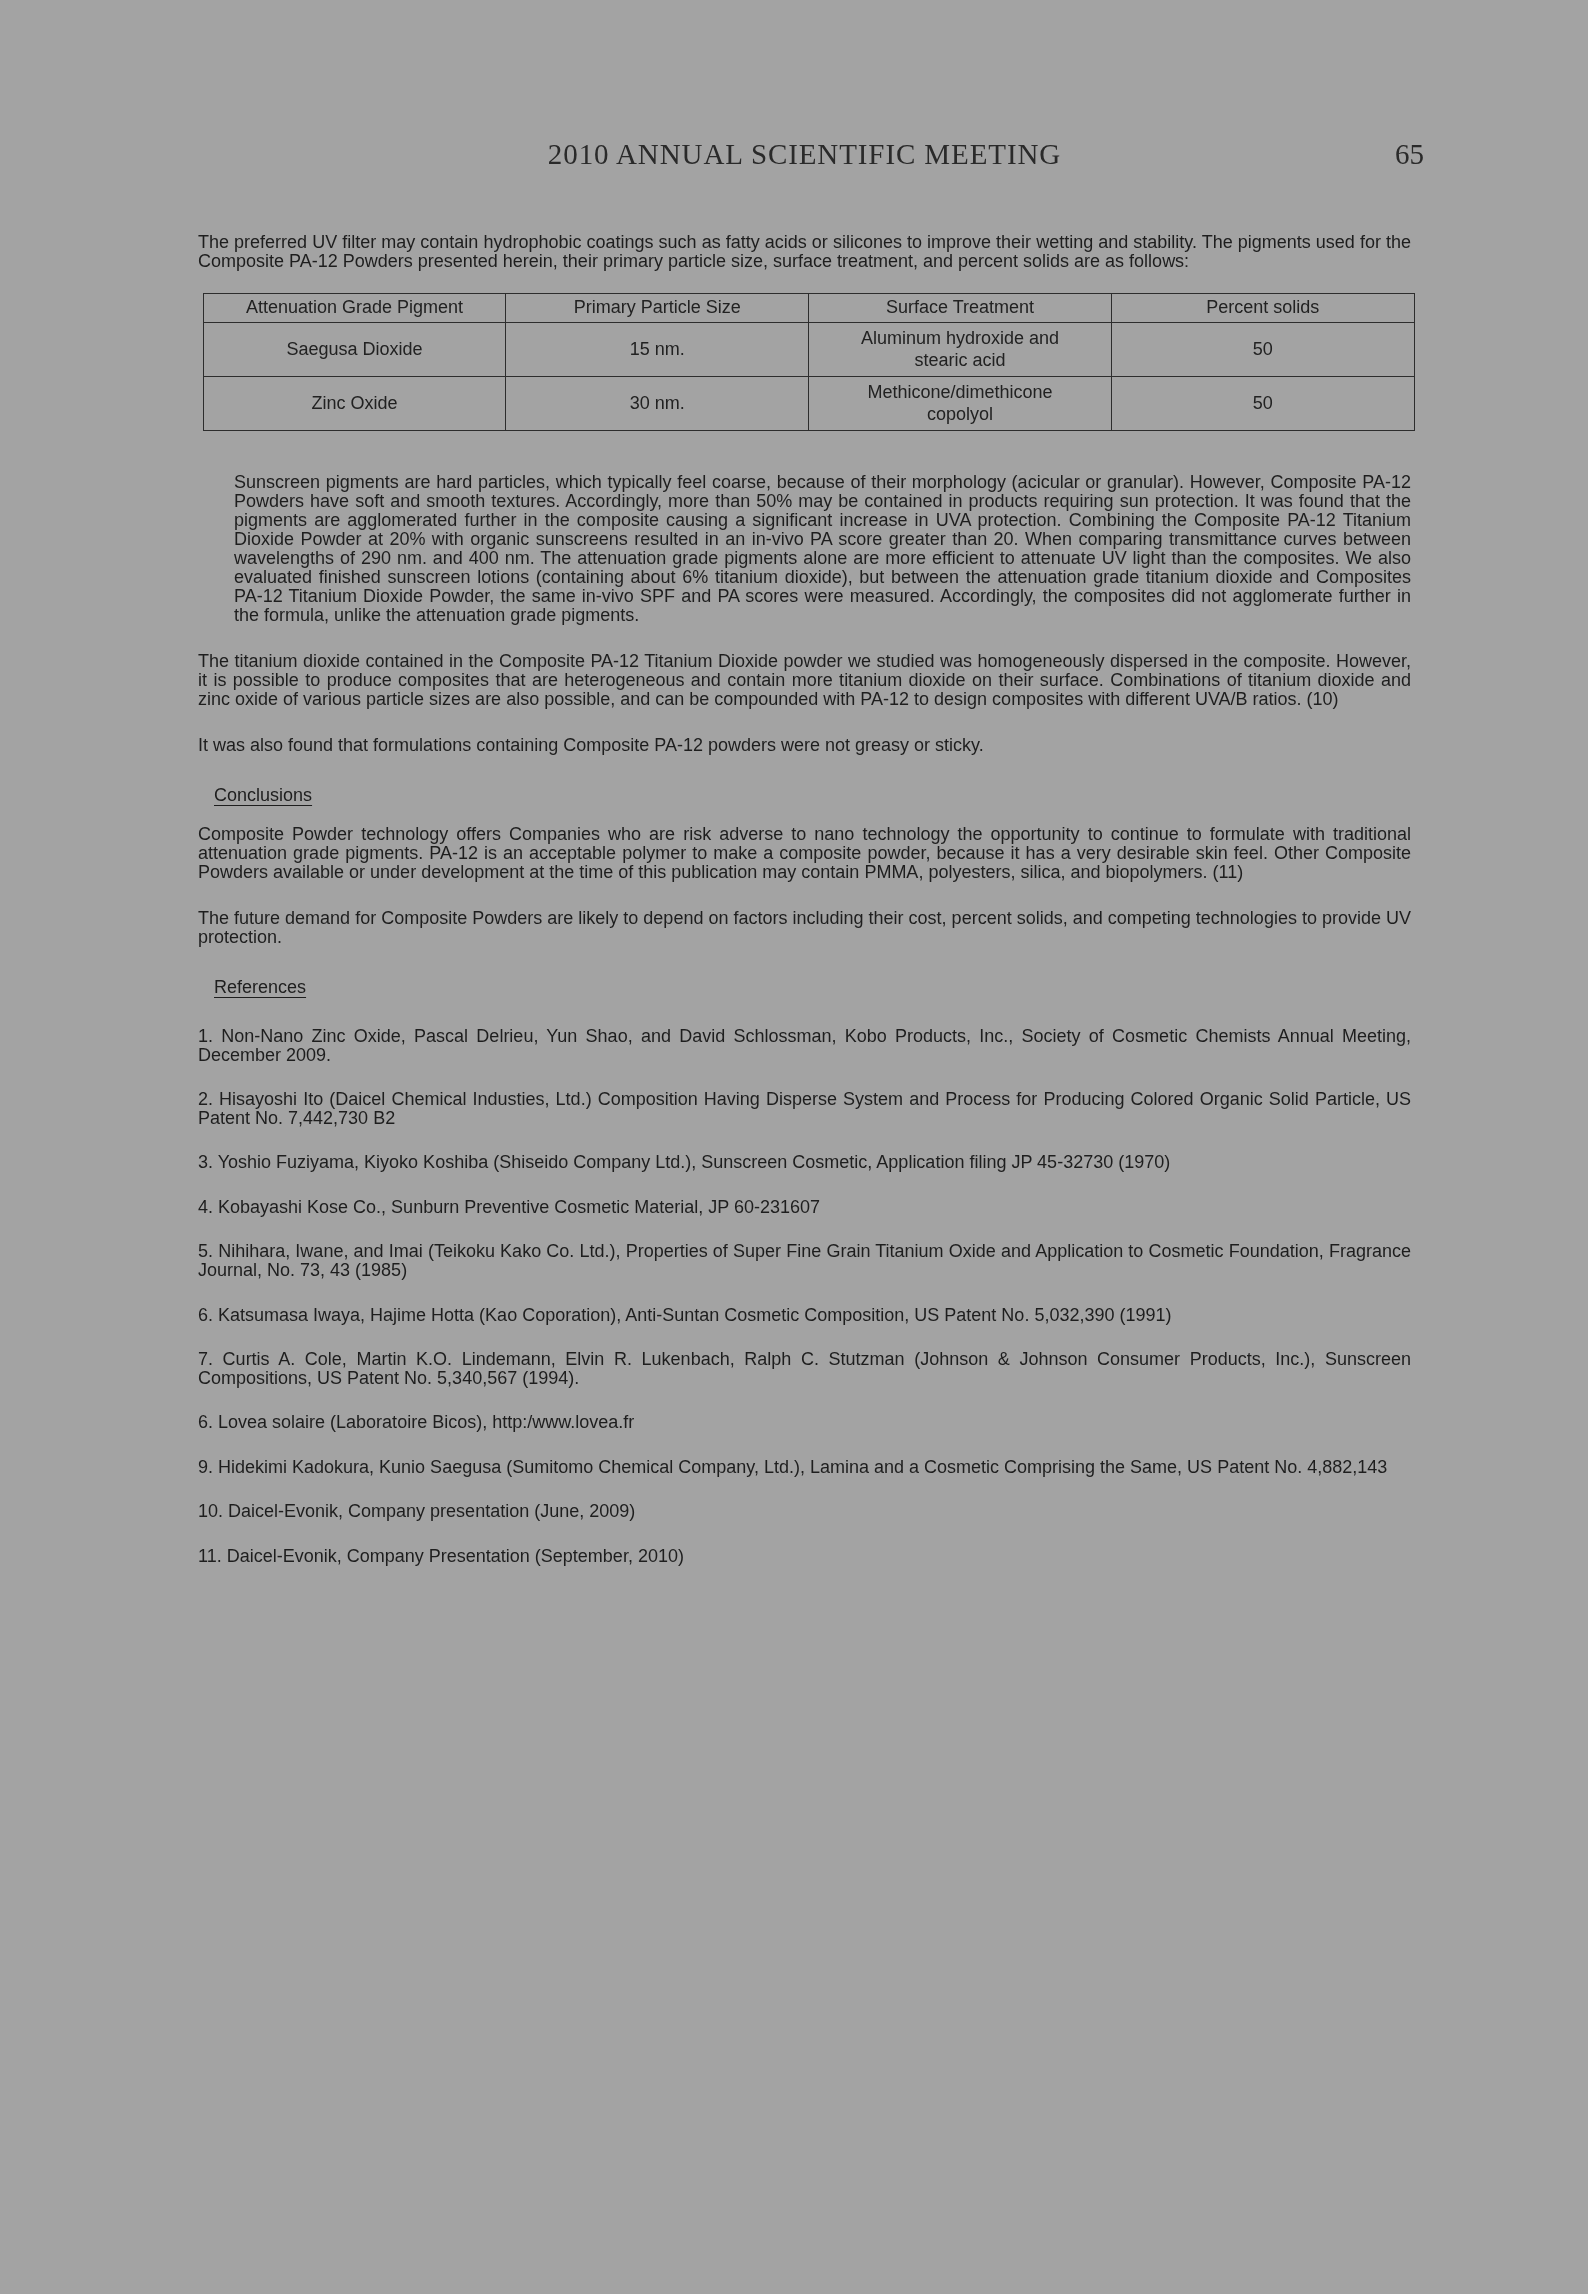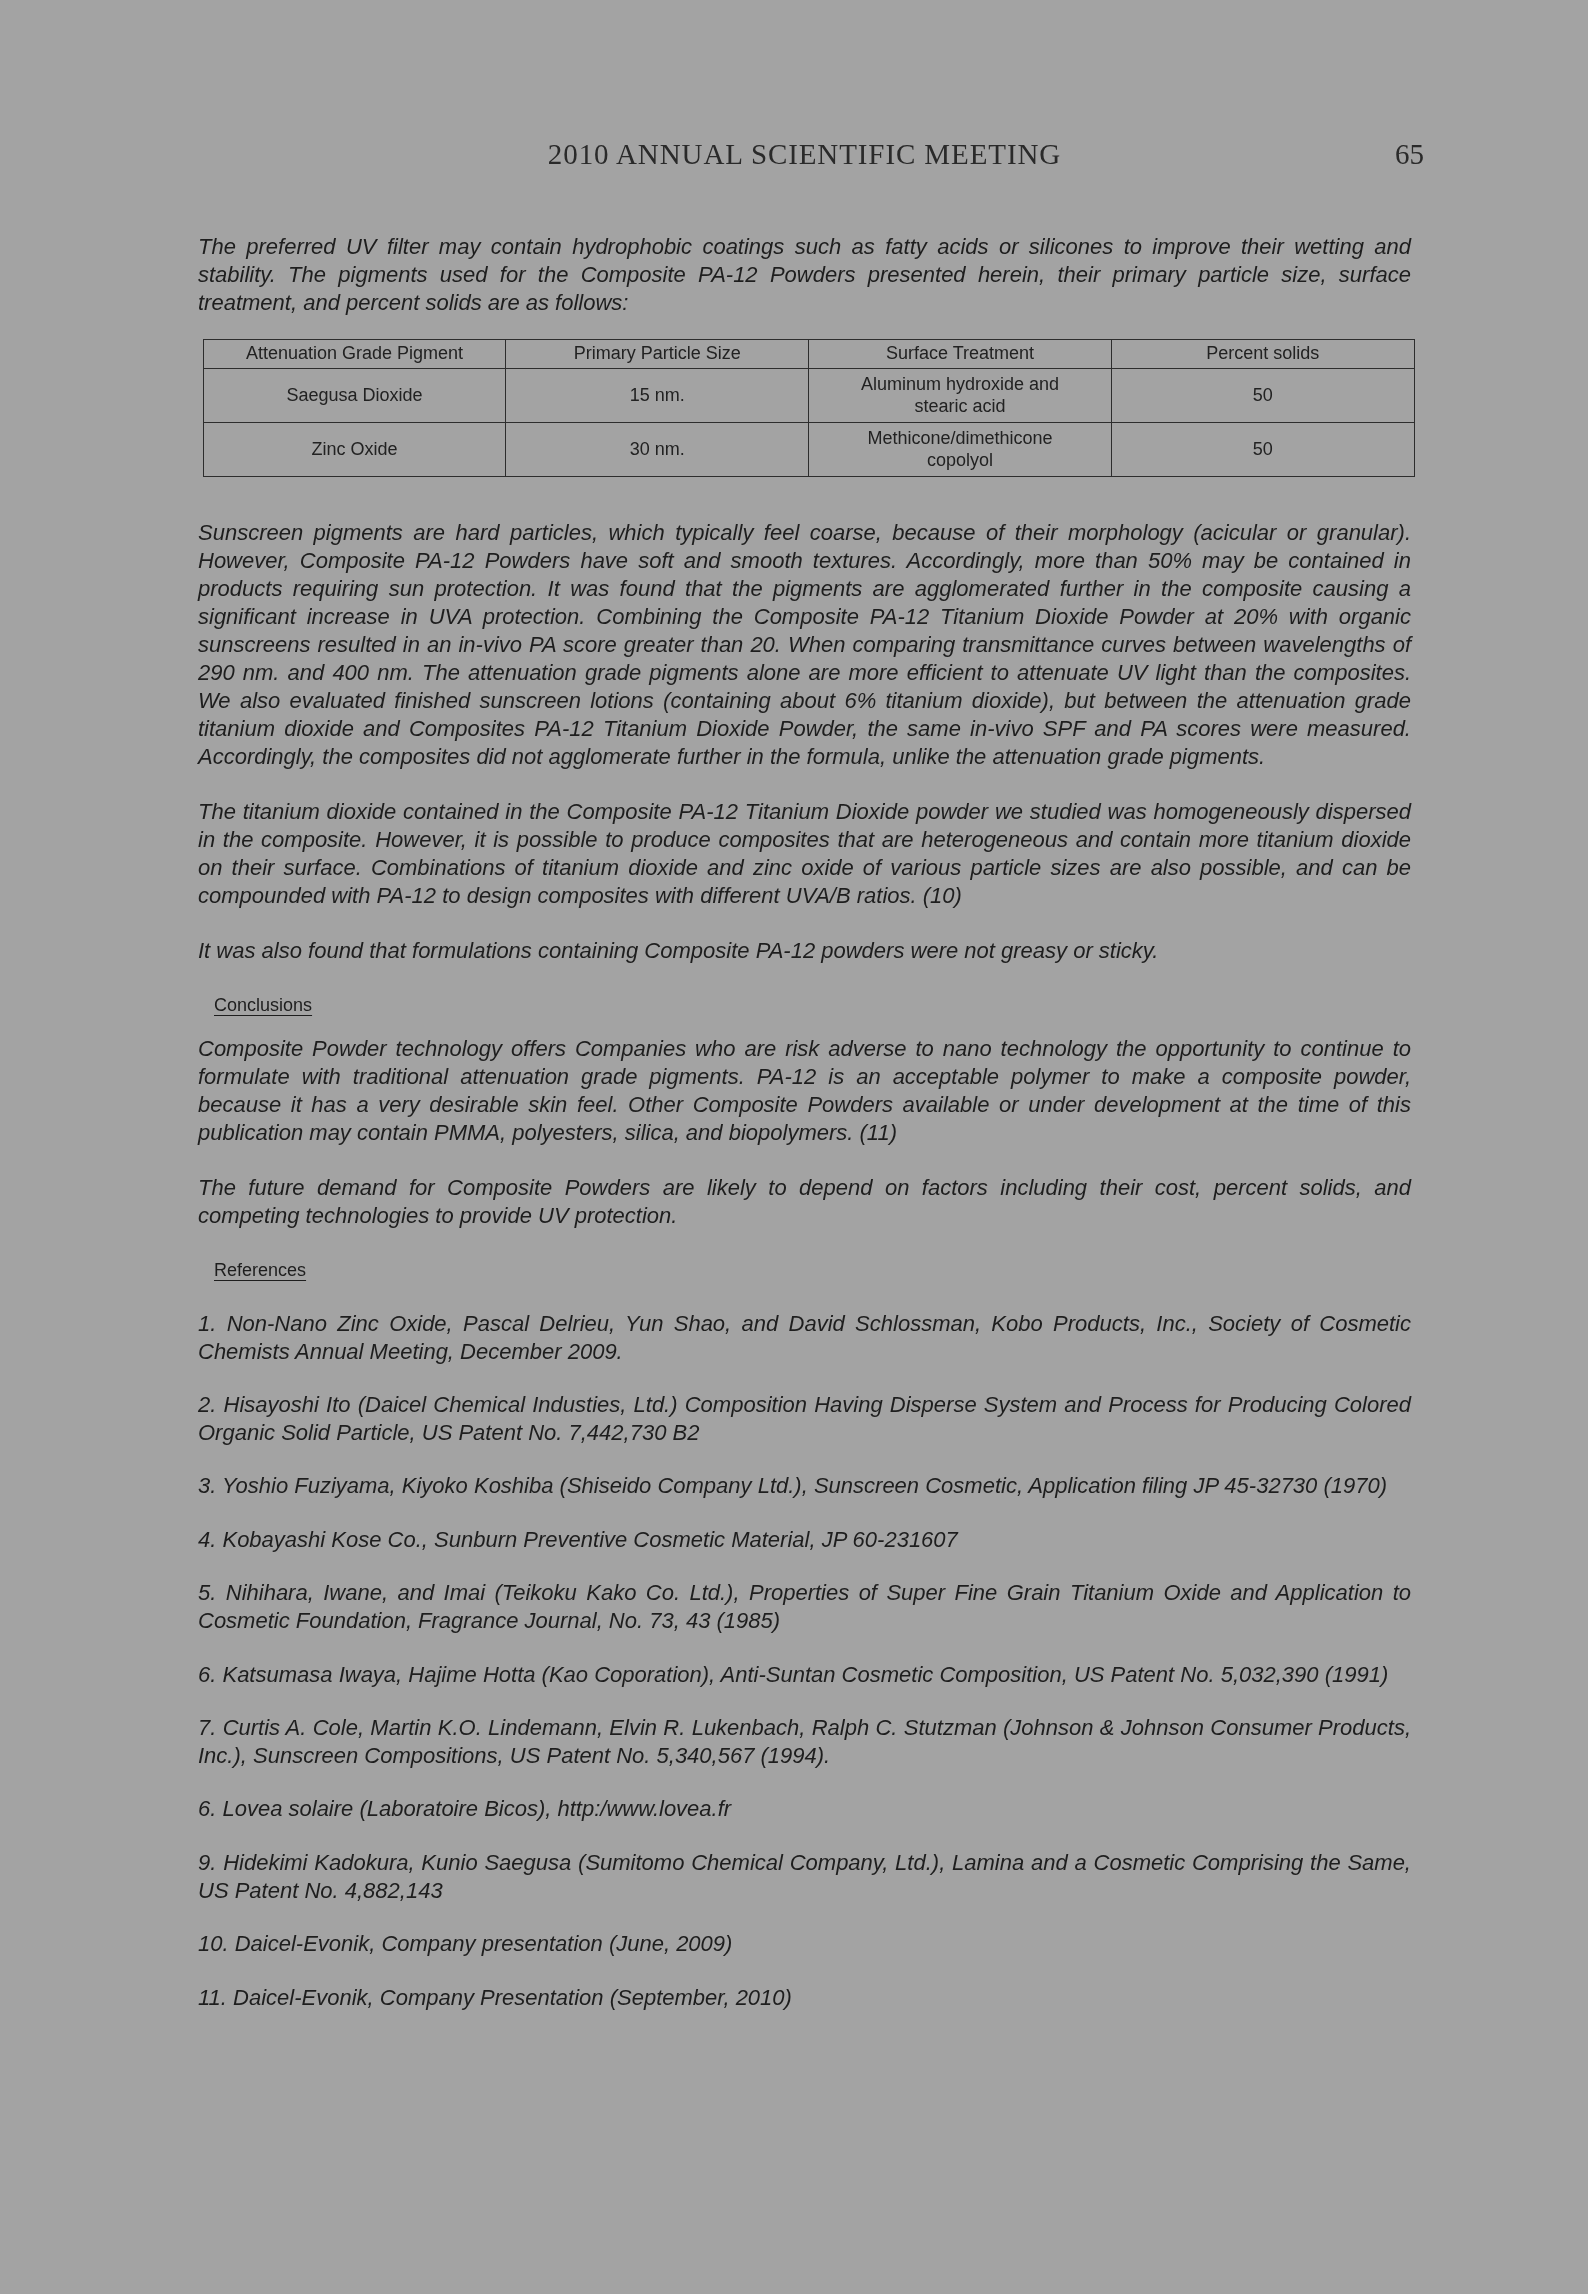--- a/index.html
+++ b/index.html
@@ -30,46 +30,45 @@
     color: #2a2a2a;
   }
   .page-header .title { letter-spacing: 0.9px; }
   .page-header .pagenum {
     position: absolute;
     right: -13px;
     top: 0;
     letter-spacing: 0;
   }
   p.para {
-    font-size: 22px;
-    line-height: 28px;
+    font-size: 18px;
+    line-height: 19px;
     text-align: justify;
     margin-bottom: 27px;
-    font-style: italic;
   }
   p.intro { margin-bottom: 21.7px; }
   table.pigment-table {
     border-collapse: collapse;
     table-layout: fixed;
     width: 1212px;
     margin: 0 0 42px 4.7px;
     font-size: 18px;
     color: #222;
   }
   table.pigment-table th, table.pigment-table td {
     border: 1.9px solid #2d2d2d;
     text-align: center;
     vertical-align: middle;
     font-weight: normal;
     padding: 1.9px 5.6px;
   }
   table.pigment-table th { height: 29px; }
   table.pigment-table td { height: 54px; line-height: 22.6px; }
   td.pre { white-space: pre-line; }
-  .p-sunscreen { margin-bottom: 29px; }
+  .p-sunscreen { margin-bottom: 29px; margin-left: 36px; }
   .p-sticky { margin-bottom: 28px; }
   h3.section-heading {
     font-size: 18px;
     line-height: 27px;
     font-weight: normal;
     text-decoration: underline;
     text-underline-offset: 3.8px;
     margin: 16px;
   }
   h3.mb-gap { margin-bottom: 26px; }

